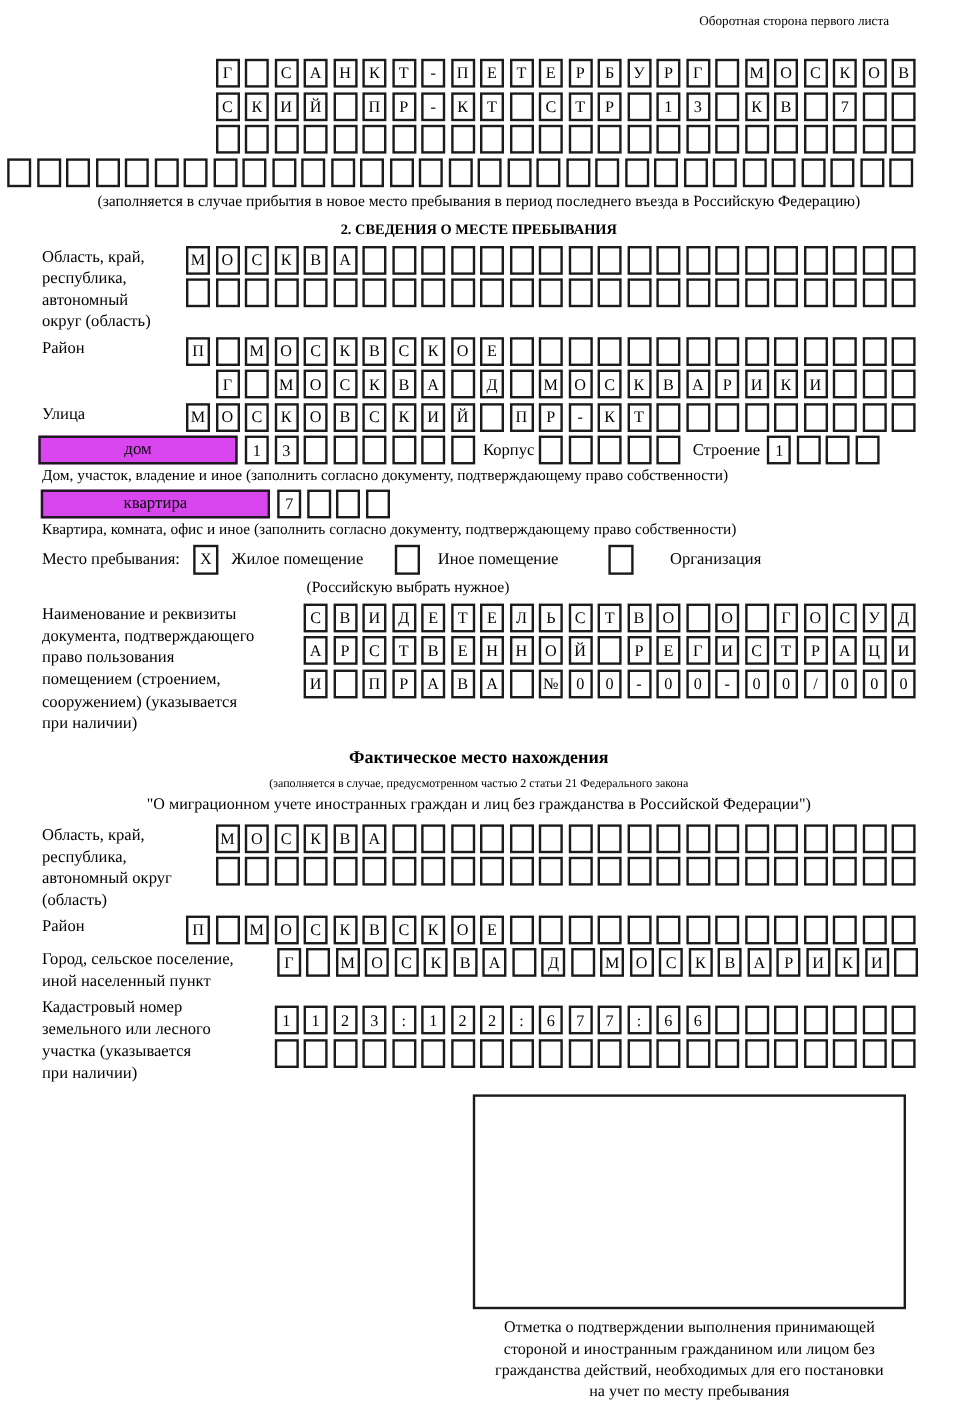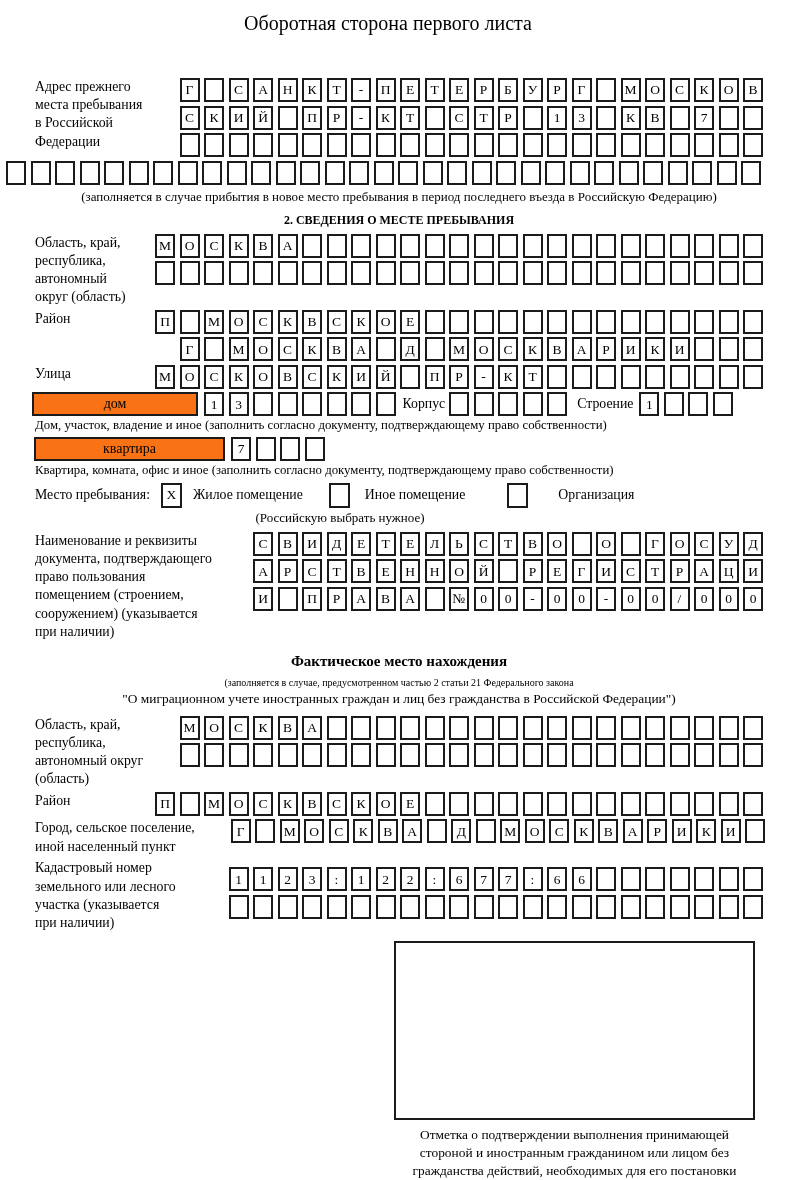--- a/index.html
+++ b/index.html
@@ -2,36 +2,36 @@
 <html><head>
 <meta charset="utf-8">
 <style>
   html,body{margin:0;padding:0;background:#fff;}
   .page{
     width:800px;height:1180px;box-sizing:border-box;position:relative;
     background:#fff;color:#000;overflow:hidden;
     padding:12px 37px 10px 35px;
     font-family:"Liberation Serif", "DejaVu Serif", serif;
   }
-  .header-note{font-size:20px;text-align:center;padding-right:22px;margin-bottom:43px;}
+  .header-note{font-size:11px;text-align:right;padding-right:22px;margin-bottom:25px;}
   .frow{display:flex;align-items:flex-start;}
   .flabel{font-size:13.8px;line-height:1.32;white-space:pre-line;flex:none;}
   .gridstack{display:flex;flex-direction:column;gap:3.5px;align-items:flex-end;margin-left:auto;}
   .cells{display:flex;gap:4.5px;}
   .cell{
     box-sizing:border-box;flex:none;width:20px;height:24px;border:2px solid #1b1b1b;
     display:flex;align-items:center;justify-content:center;
     font-size:13.5px;line-height:1;background:#fff;
   }
   .addr-row4{margin:3.5px 0 0 -29px;}
   .caption{font-size:13px;text-align:center;margin-top:4px;}
   .sec-title{font-size:12px;font-weight:bold;text-align:center;margin:8px 0 6px 0;}
   .rowgap{margin-top:3.5px;gap:36px;}
   .typebox{
-    box-sizing:border-box;height:24px;border:2px solid #1b1b1b;background:#f97316;
+    box-sizing:border-box;height:24px;border:2px solid #1b1b1b;background:#d946ef;
     display:flex;align-items:center;justify-content:center;font-size:14px;flex:none;
   }
   .domrow,.kvrow{display:flex;align-items:flex-start;margin-top:3.5px;}
   .inline-label{font-size:13.8px;line-height:24px;flex:none;}
   .small-note{font-size:12.8px;margin-top:2px;}
   .mestorow{display:flex;align-items:center;font-size:13.8px;margin-top:5px;}
   .chk{
     box-sizing:border-box;width:21px;height:25px;border:2px solid #1b1b1b;flex:none;
     display:inline-flex;align-items:center;justify-content:center;font-size:13.5px;
   }
@@ -49,24 +49,20 @@
   .stamp-caption{font-size:13.4px;line-height:1.32;text-align:center;margin-top:6px;white-space:pre-line;}
 </style>
 </head>
 <body>
 
 <div class="page">
 
   <div class="header-note">Оборотная сторона первого листа</div>
 
   <div class="frow">
-    <div class="flabel" style="width:140px;">Адрес прежнего
-места пребывания
-в Российской
-Федерации</div>
     <div class="gridstack">
       <div class="cells">
           <span class="cell">Г</span>
           <span class="cell"></span>
           <span class="cell">С</span>
           <span class="cell">А</span>
           <span class="cell">Н</span>
           <span class="cell">К</span>
           <span class="cell">Т</span>
           <span class="cell">-</span>

